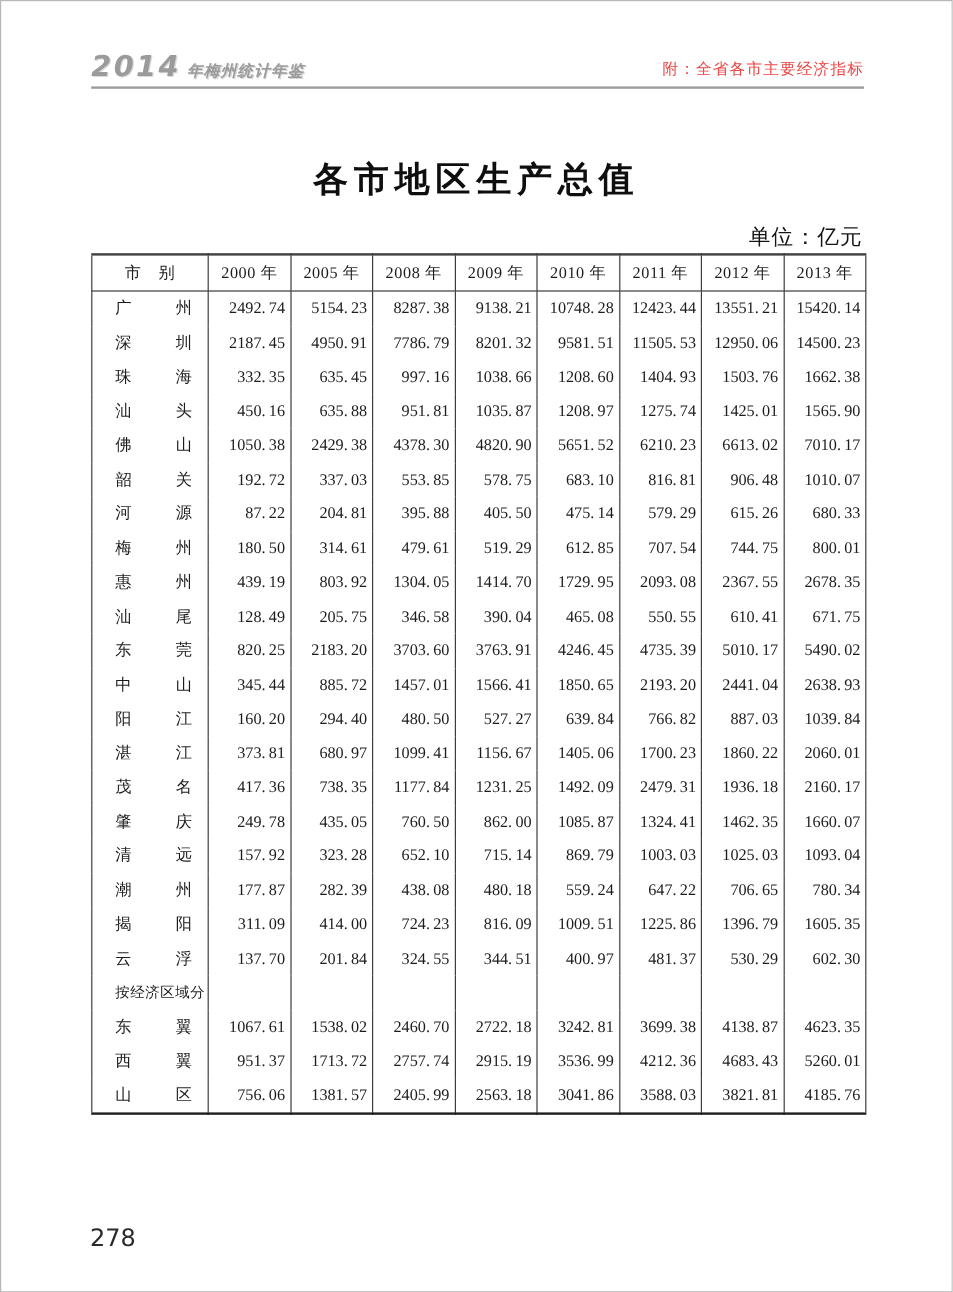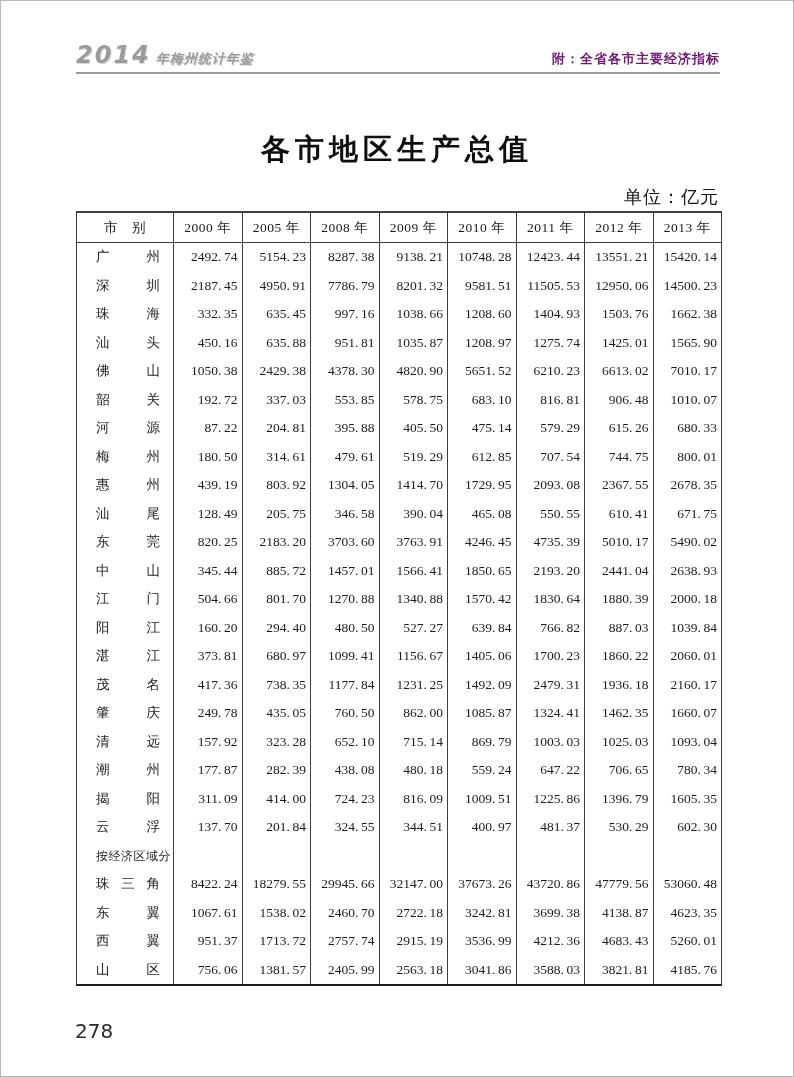--- a/index.html
+++ b/index.html
@@ -18,21 +18,21 @@
   }
   .logo{
     color:#9b9b9b;font-style:italic;font-weight:bold;
     font-family:"DejaVu Sans","Liberation Sans",sans-serif;
     white-space:nowrap;line-height:1;
     text-shadow:1px 1px 0 #d9d9d9;
   }
   .logo-year{font-size:24px;letter-spacing:2px;}
   .logo-text{font-size:13px;margin-left:5px;letter-spacing:1px;}
   .header-right{
-    font-size:13px;font-weight:bold;color:#701a75;
+    font-size:13px;font-weight:normal;color:#ef4444;
     font-family:"DejaVu Sans","Liberation Sans",sans-serif;
     letter-spacing:1px;line-height:1.2;padding-left:19px;
   }
   
   .doc-title{
     position:absolute;top:129px;left:0;right:0;
     text-align:center;font-size:29px;font-weight:bold;
     letter-spacing:5px;color:#0e0e0e;
   }
   .unit-label{
@@ -240,31 +240,20 @@
           <td class="num">345. 44</td>
           <td class="num">885. 72</td>
           <td class="num">1457. 01</td>
           <td class="num">1566. 41</td>
           <td class="num">1850. 65</td>
           <td class="num">2193. 20</td>
           <td class="num">2441. 04</td>
           <td class="num">2638. 93</td>
         </tr>
         <tr>
-          <td class="name city">江 门</td>
-          <td class="num">504. 66</td>
-          <td class="num">801. 70</td>
-          <td class="num">1270. 88</td>
-          <td class="num">1340. 88</td>
-          <td class="num">1570. 42</td>
-          <td class="num">1830. 64</td>
-          <td class="num">1880. 39</td>
-          <td class="num">2000. 18</td>
-        </tr>
-        <tr>
           <td class="name city">阳 江</td>
           <td class="num">160. 20</td>
           <td class="num">294. 40</td>
           <td class="num">480. 50</td>
           <td class="num">527. 27</td>
           <td class="num">639. 84</td>
           <td class="num">766. 82</td>
           <td class="num">887. 03</td>
           <td class="num">1039. 84</td>
         </tr>
@@ -350,31 +339,20 @@
           <td class="num"></td>
           <td class="num"></td>
           <td class="num"></td>
           <td class="num"></td>
           <td class="num"></td>
           <td class="num"></td>
           <td class="num"></td>
           <td class="num"></td>
         </tr>
         <tr>
-          <td class="name city">珠 三 角</td>
-          <td class="num">8422. 24</td>
-          <td class="num">18279. 55</td>
-          <td class="num">29945. 66</td>
-          <td class="num">32147. 00</td>
-          <td class="num">37673. 26</td>
-          <td class="num">43720. 86</td>
-          <td class="num">47779. 56</td>
-          <td class="num">53060. 48</td>
-        </tr>
-        <tr>
           <td class="name city">东 翼</td>
           <td class="num">1067. 61</td>
           <td class="num">1538. 02</td>
           <td class="num">2460. 70</td>
           <td class="num">2722. 18</td>
           <td class="num">3242. 81</td>
           <td class="num">3699. 38</td>
           <td class="num">4138. 87</td>
           <td class="num">4623. 35</td>
         </tr>

